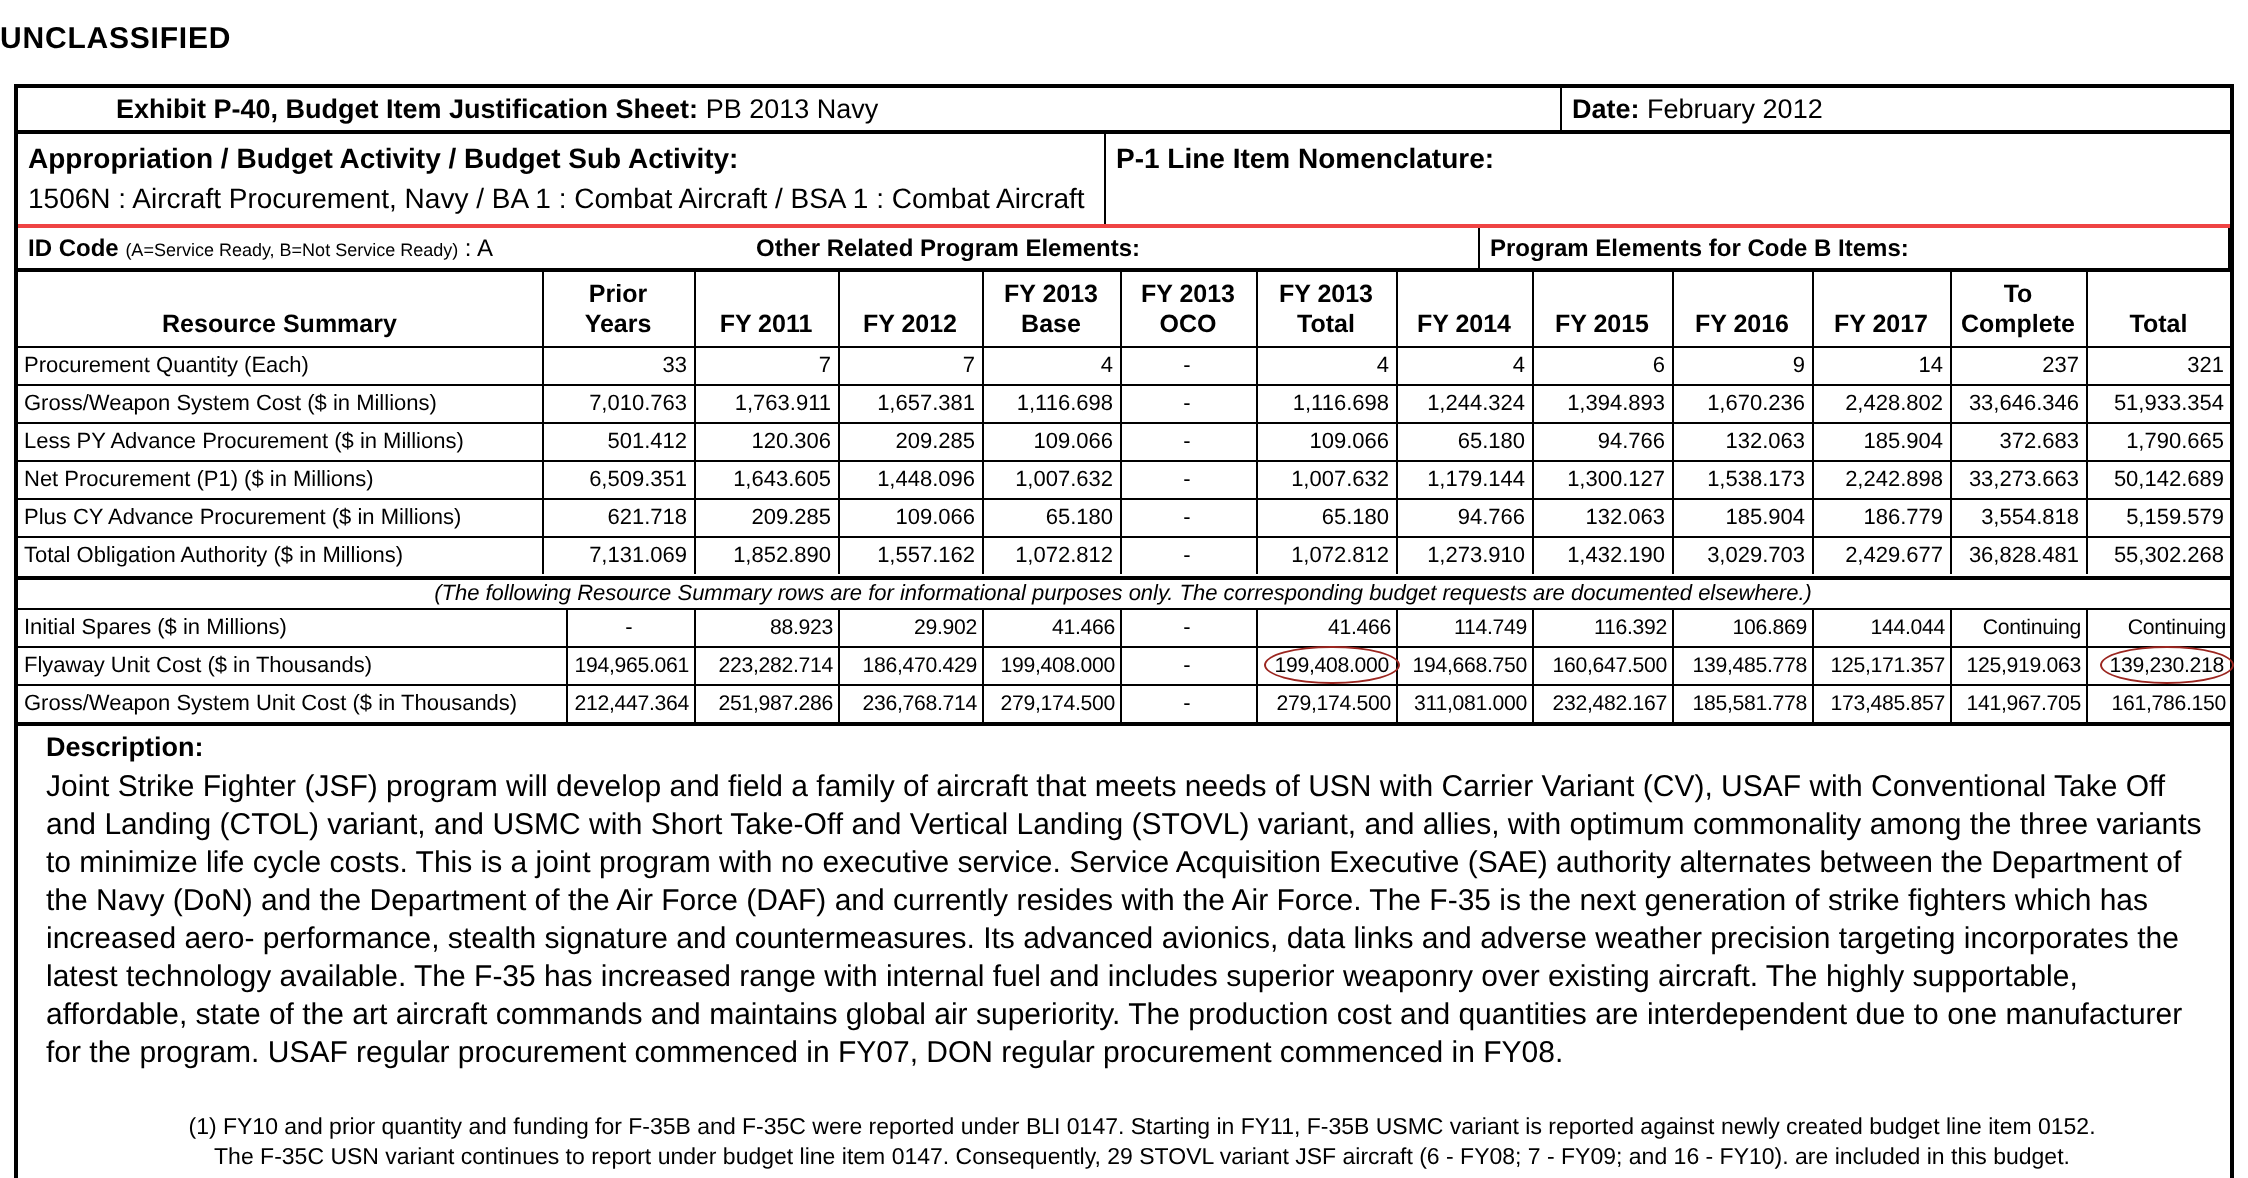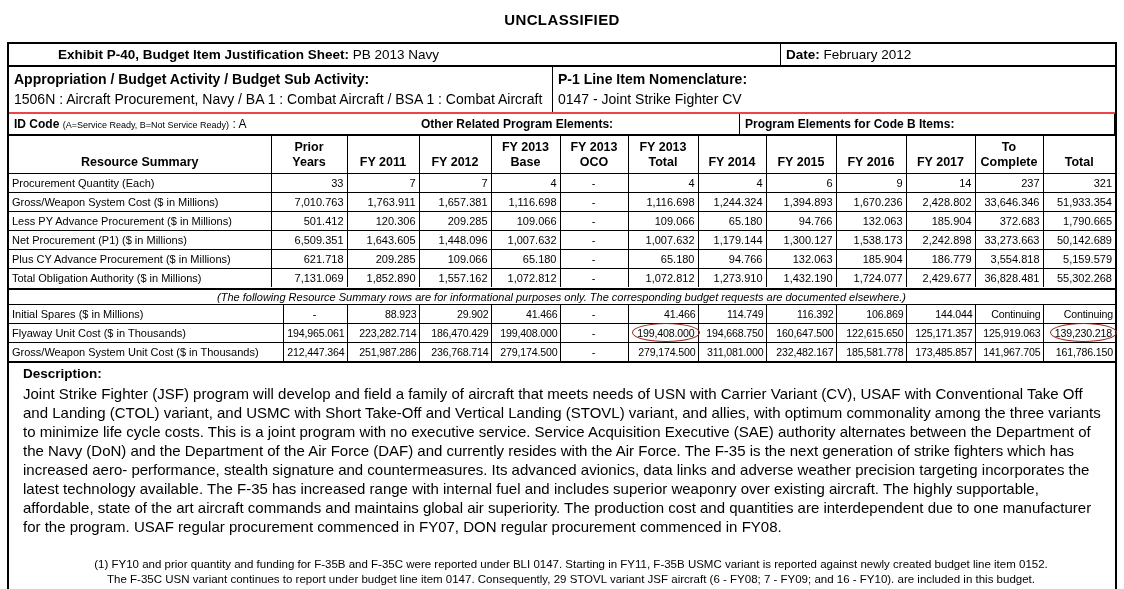--- a/index.html
+++ b/index.html
@@ -1,38 +1,38 @@
 <!DOCTYPE html>
 <html style="--annot: #9b2620;"><head>
 <meta charset="utf-8">
 <style>
   html,body{margin:0;padding:0;}
   body{
     width:1124px;height:589px;overflow:hidden;background:#fff;color:#000;
     font-family:"Liberation Sans","DejaVu Sans",sans-serif;position:relative;
   }
   .banner{
-    text-align:center;font-weight:bold;font-size:15px;letter-spacing:.4px;
+    font-weight:bold;font-size:15px;letter-spacing:.4px;
     margin-top:11px;
   }
   .doc{
     position:absolute;left:7px;top:42px;width:1106px;height:560px;
     border:2px solid #000;border-bottom:none;background:#fff;
   }
   
   .hrow{display:flex;}
   .hrow1{border-bottom:2px solid #000;font-size:13.5px;}
   .hrow1 .cell{padding:2px 5px;height:17px;line-height:17px;white-space:nowrap;overflow:hidden;}
   .exhibit-cell{flex:1;margin-left:44px;}
   .date-cell{width:324px;border-left:1px solid #000;}
   .hrow2{border-bottom:2px solid #ef4444;font-size:14px;}
   .hrow2 .cell{padding:2px 5px 3px 5px;line-height:20px;}
   .approp-cell{width:533px;border-right:1px solid #000;}
   .nomen-cell{flex:1;}
-  .hrow3{border-bottom:2px solid #000;font-size:12px;align-items:center;gap:43px;}
+  .hrow3{border-bottom:2px solid #000;font-size:12px;align-items:center;}
   .hrow3 .cell{padding:2px 5px;height:16px;line-height:16px;white-space:nowrap;overflow:hidden;}
   .idcode-cell{width:354px;}
   .pe-cell{width:364px;border-left:1px solid #000;border-right:1px solid #000;}
   .orpe-cell{flex:1;}
   .b{font-weight:bold;}
   .small{font-size:9px;}
   
   .tbl{border-collapse:collapse;table-layout:fixed;width:1106px;}
   .tbl th,.tbl td{border-left:1px solid #000;white-space:nowrap;overflow:visible;}
   .tbl th:first-child,.tbl td:first-child{border-left:none;}
@@ -81,21 +81,20 @@
     </div>
   </div>
 
   <div class="hrow hrow2">
     <div class="cell approp-cell">
       <div class="b">Appropriation / Budget Activity / Budget Sub Activity:</div>
       <div>1506N : Aircraft Procurement, Navy / BA 1 : Combat Aircraft / BSA 1 : Combat Aircraft</div>
     </div>
     <div class="cell nomen-cell">
       <div class="b">P-1 Line Item Nomenclature:</div>
-      <div>0147 - Joint Strike Fighter CV</div>
     </div>
   </div>
 
   <div class="hrow hrow3">
     <div class="cell idcode-cell">
       <span class="b">ID Code</span>
       <span class="small">(A=Service Ready, B=Not Service Ready)</span><span> : </span><span>A</span>
     </div>
     <div class="cell orpe-cell b">Other Related Program Elements:</div>
     <div class="cell pe-cell b">Program Elements for Code B Items:</div>
@@ -218,21 +217,21 @@
         <tr>
           <td class="lbl">Total Obligation Authority ($ in Millions)</td>
           <td class="num">7,131.069</td>
           <td class="num">1,852.890</td>
           <td class="num">1,557.162</td>
           <td class="num">1,072.812</td>
           <td class="dash">-</td>
           <td class="num">1,072.812</td>
           <td class="num">1,273.910</td>
           <td class="num">1,432.190</td>
-          <td class="num">1,724.077</td>
+          <td class="num">3,029.703</td>
           <td class="num">2,429.677</td>
           <td class="num">36,828.481</td>
           <td class="num">55,302.268</td>
         </tr>
       </tbody>
   </table>
 
   <div class="hr-thick"></div>
 
   <table class="tbl info-tbl">
@@ -273,21 +272,21 @@
         <tr>
           <td class="lbl">Flyaway Unit Cost ($ in Thousands)</td>
           <td class="num">194,965.061</td>
           <td class="num">223,282.714</td>
           <td class="num">186,470.429</td>
           <td class="num">199,408.000</td>
           <td class="dash">-</td>
           <td class="num"><span class="circled">199,408.000</span></td>
           <td class="num">194,668.750</td>
           <td class="num">160,647.500</td>
-          <td class="num">122,615.650</td>
+          <td class="num">139,485.778</td>
           <td class="num">125,171.357</td>
           <td class="num">125,919.063</td>
           <td class="num"><span class="circled">139,230.218</span></td>
         </tr>
         <tr>
           <td class="lbl">Gross/Weapon System Unit Cost ($ in Thousands)</td>
           <td class="num">212,447.364</td>
           <td class="num">251,987.286</td>
           <td class="num">236,768.714</td>
           <td class="num">279,174.500</td>

